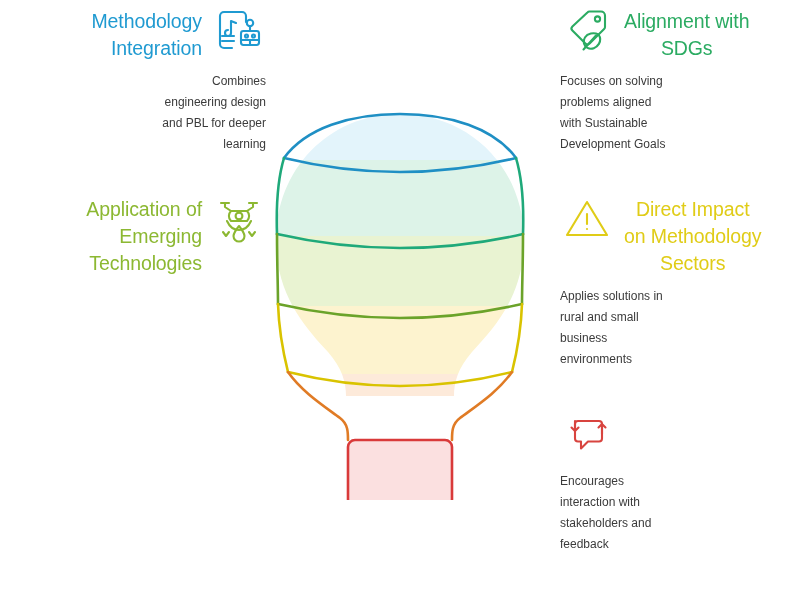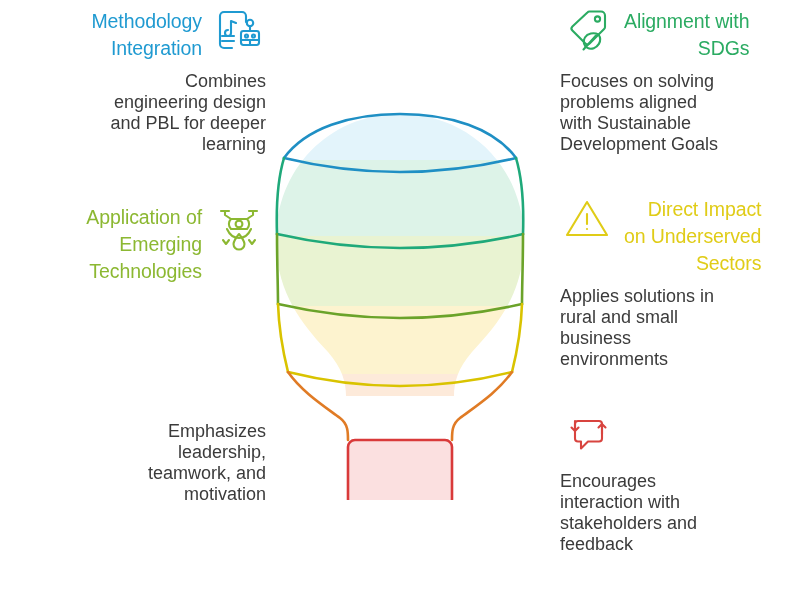--- a/index.html
+++ b/index.html
@@ -38,43 +38,43 @@
   .col-right .head-row { flex-direction: row; justify-content: flex-start; }
 
   .title {
     font-size: 19.5px;
     line-height: 27px;
     font-weight: 400;
     letter-spacing: -0.1px;
     white-space: pre-line;
   }
   .col-left  .title { text-align: right; }
-  .col-right .title { text-align: right; }
+  .col-right .title { text-align: center; }
 
   .icon-wrap {
     flex: 0 0 auto;
     width: 54px; height: 54px;
     display: flex; align-items: center; justify-content: center;
     margin-top: -4px;
   }
   .icon-wrap svg { display: block; }
 
   .desc {
     margin-top: 9px;
-    font-size: 18px;
+    font-size: 12px;
     line-height: 21px;
     color: #3b3b3b;
     white-space: pre-line;
   }
   .col-left  .desc { text-align: right; padding-left: 58px; }
   .col-right .desc { text-align: left;  padding-right: 46px; }
 
   
   .r0 { top: 8px;   }
-  .r1 { top: 204px; }
+  .r1 { top: 196px; }
   .r2 { top: 412px; }
 
   .col-right .r0 { top: 8px;   }
   .col-right .r1 { top: 196px; }
   .col-right .r2 { top: 412px; }
 </style>
 </head>
 <body>
 
 <div id="stage">
@@ -169,24 +169,20 @@
             <circle cx="25" cy="22" r="3.4"></circle>
             <path d="M13 27 q4 9 12 9 q8 0 12 -9"></path>
             <path d="M25 32 c-4 5 -5.5 7.4 -5.5 10 a5.5 5.5 0 0 0 11 0 c0 -2.6 -1.5 -5 -5.5 -10 Z"></path>
             <path d="M9 38 l3 4 l3 -4 M35 38 l3 4 l3 -4"></path>
           </svg>
         </div>
       </div>
     </div>
 
     <div class="item r2">
-      <div class="desc">Emphasizes
-leadership,
-teamwork, and
-motivation</div>
     </div>
   </div>
 
   <div class="col col-right">
 
     <div class="item r0">
       <div class="head-row">
         <div class="icon-wrap">
           <svg width="50" height="50" viewBox="0 0 50 50" fill="none" stroke="#2bab62" stroke-width="2.1" stroke-linecap="round" stroke-linejoin="round">
             <path d="M27.5 5.5 H39 a4 4 0 0 1 4 4 v11.5 a3 3 0 0 1 -0.9 2.1
@@ -210,21 +206,21 @@
     <div class="item r1">
       <div class="head-row">
         <div class="icon-wrap">
           <svg width="50" height="50" viewBox="0 0 50 50" fill="none" stroke="#e0cc17" stroke-width="2.1" stroke-linecap="round" stroke-linejoin="round">
             <path d="M25 8 L45 41 H5 Z"></path>
             <path d="M25 20 v10"></path>
             <circle cx="25" cy="35" r="1.1" fill="#e0cc17" stroke="none"></circle>
           </svg>
         </div>
         <div class="title" style="color:#e0cc17">Direct Impact
-on Underserved
+on Methodology
 Sectors</div>
       </div>
       <div class="desc">Applies solutions in
 rural and small
 business
 environments</div>
     </div>
 
     <div class="item r2">
       <div class="head-row">

